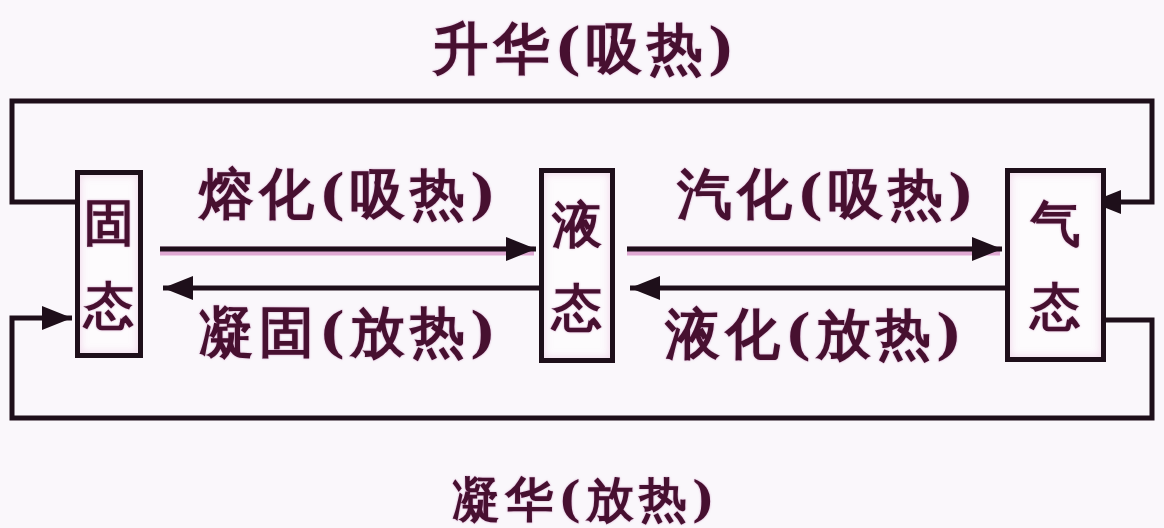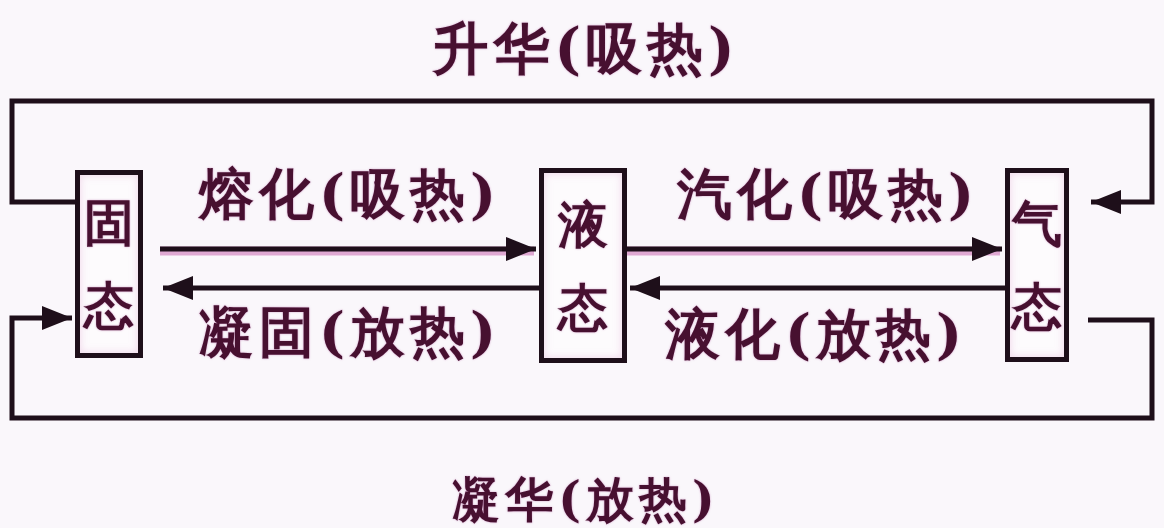--- a/index.html
+++ b/index.html
@@ -74,25 +74,25 @@
 
     <path class="wire" d="M627,249 H1002" marker-end="url(#arr)"></path>
 
     <path class="wire" d="M1005,288 H630" marker-end="url(#arr)"></path>
   </svg>
 
   <div class="node" style="left:75px;top:170px;width:68px;height:188px;">
     <span class="node-label">固态</span>
   </div>
 
-  <div class="node" style="left:539px;top:168px;width:88px;height:195px;">
+  <div class="node" style="left:539px;top:168px;width:76px;height:195px;">
     <span class="node-label">液态</span>
   </div>
 
-  <div class="node" style="left:1005px;top:168px;width:64px;height:194px;">
+  <div class="node" style="left:1005px;top:168px;width:101px;height:194px;">
     <span class="node-label">气态</span>
   </div>
 
   <div class="edge-label" style="left:586px;top:12px;font-size:56px;">升华(吸热)</div>
 
   <div class="edge-label" style="left:350px;top:296px;">凝固(放热)</div>
 
   <div class="edge-label" style="left:350px;top:158px;">熔化(吸热)</div>
 
   <div class="edge-label" style="left:828px;top:158px;">汽化(吸热)</div>

